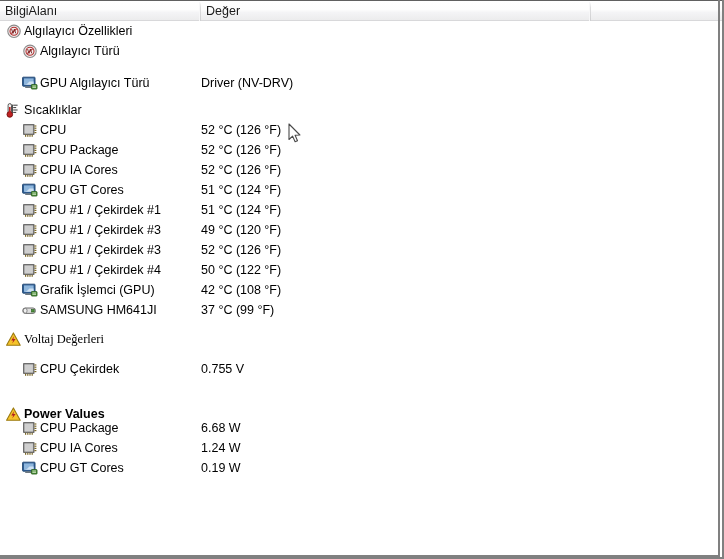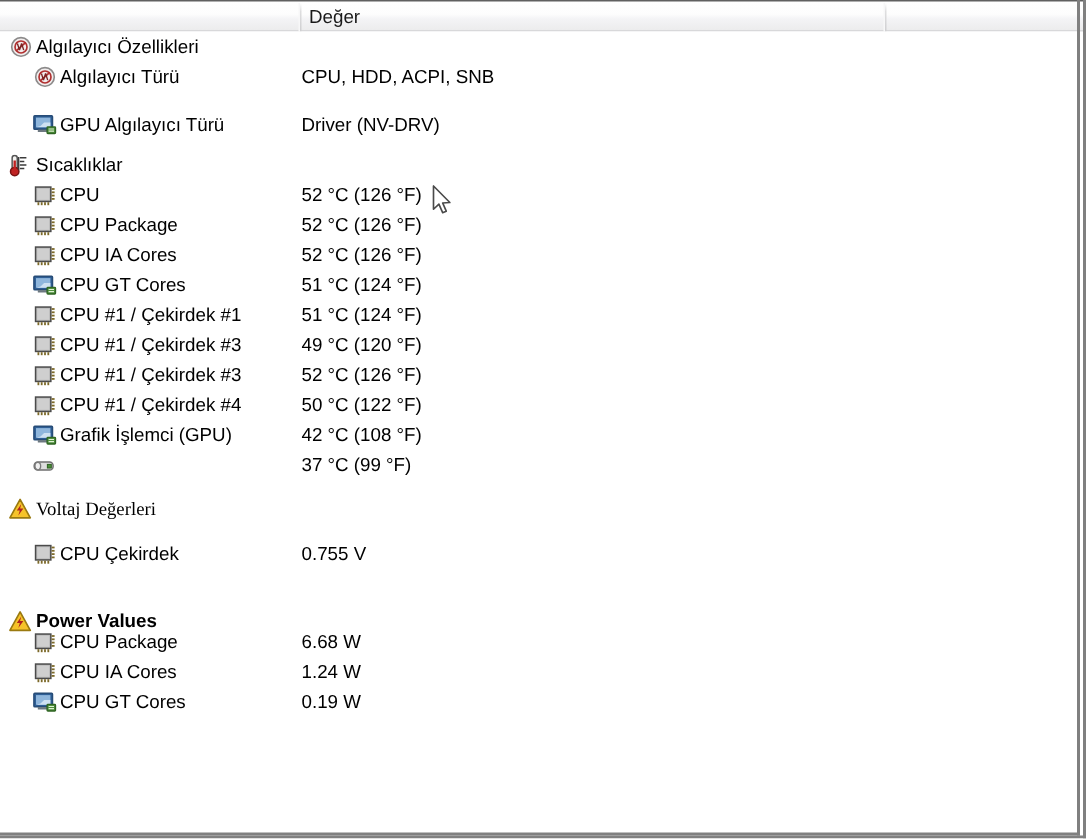--- a/index.html
+++ b/index.html
@@ -144,20 +144,23 @@
     height: 21px;
     pointer-events: none;
   }
 </style>
 </head>
 <body>
 
 <div id="app">
 
   <div class="header">
+    <div class="hcell hcol0">
+      <span>BilgiAlanı</span>
+    </div>
     <div class="hdiv d1"></div>
     <div class="hcell hcol1">
       <span>Değer</span>
     </div>
     <div class="hdiv d2"></div>
     <div class="hcell hcol2">
       <span></span>
     </div>
   </div>
 
@@ -176,21 +179,20 @@
       <div class="row item" style="top: 20px;">
         <span class="icon">
           <svg width="16" height="15" viewBox="0 0 16 15">
             <circle cx="8" cy="7.3" r="6.2" fill="#f2eeee" stroke="#8c8a8a" stroke-width="1.1"></circle>
             <circle cx="8" cy="7.3" r="4.0" fill="none" stroke="#b03030" stroke-width="1.1"></circle>
             <path d="M5.2,9.6 L10.8,4.6" stroke="#b03030" stroke-width="1.2"></path>
             <path d="M5.6,5.0 L7.0,9.4 M7.0,9.4 L8.4,5.0 M8.4,5.0 L9.8,9.4" stroke="#7a2222" stroke-width="0.9" fill="none"></path>
           </svg>
         </span>
         <span class="label">Algılayıcı Türü</span>
-        <span class="value">CPU, HDD, ACPI, SNB</span>
       </div>
       <div class="row item" style="top: 52px;">
         <span class="icon">
           <svg width="16" height="15" viewBox="0 0 16 15">
             <rect x="0.6" y="1.2" width="12.4" height="9.0" rx="0.6" fill="#2f5f96" stroke="#274c77" stroke-width="1"></rect>
             <rect x="2.0" y="2.4" width="9.6" height="6.4" fill="#8fb6dc"></rect>
             <path d="M2.0,8.8 L11.6,8.8 L11.6,5.6 L7.4,5.6 L5.0,8.0 Z" fill="#cfe1f2"></path>
             <rect x="3.2" y="10.4" width="7.2" height="1.6" fill="#6d7880"></rect>
             <rect x="9.4" y="8.6" width="5.6" height="4.4" rx="0.5" fill="#4d8f3a" stroke="#2f6423" stroke-width="0.9"></rect>
             <path d="M10.4,10.0 h3.6 M10.4,11.4 h3.6" stroke="#dff0d4" stroke-width="0.8"></path>
@@ -387,20 +389,21 @@
         <span class="value">42 °C  (108 °F)</span>
       </div>
       <div class="row item" style="top: 279px;">
         <span class="icon">
           <svg width="16" height="15" viewBox="0 0 16 15">
             <rect x="0.8" y="5.0" width="12.6" height="5.4" rx="2.4" fill="#dedede" stroke="#6f6f6f" stroke-width="1"></rect>
             <ellipse cx="3.2" cy="7.7" rx="1.9" ry="2.5" fill="#f0f0f0" stroke="#7a7a7a" stroke-width="0.9"></ellipse>
             <rect x="9.6" y="6.6" width="2.6" height="2.4" fill="#4d8f3a" stroke="#2f6423" stroke-width="0.7"></rect>
           </svg>
         </span>
+        <span class="label">SAMSUNG HM641JI</span>
         <span class="value">37 °C  (99 °F)</span>
       </div>
       <div class="row group" style="top: 308px; font-family: Liberation Serif, serif;">
         <span class="icon">
           <svg width="16" height="15" viewBox="0 0 16 15">
             <path d="M7.4,0.9 L14.2,13.2 L0.6,13.2 Z" fill="#f6c32a" stroke="#9a7a10" stroke-width="1.1" stroke-linejoin="round"></path>
             <path d="M8.2,4.0 L5.2,8.4 L7.2,8.4 L6.2,11.6 L9.6,7.0 L7.4,7.0 Z" fill="#b02222"></path>
           </svg>
         </span>
         <span class="label">Voltaj Değerleri</span>

